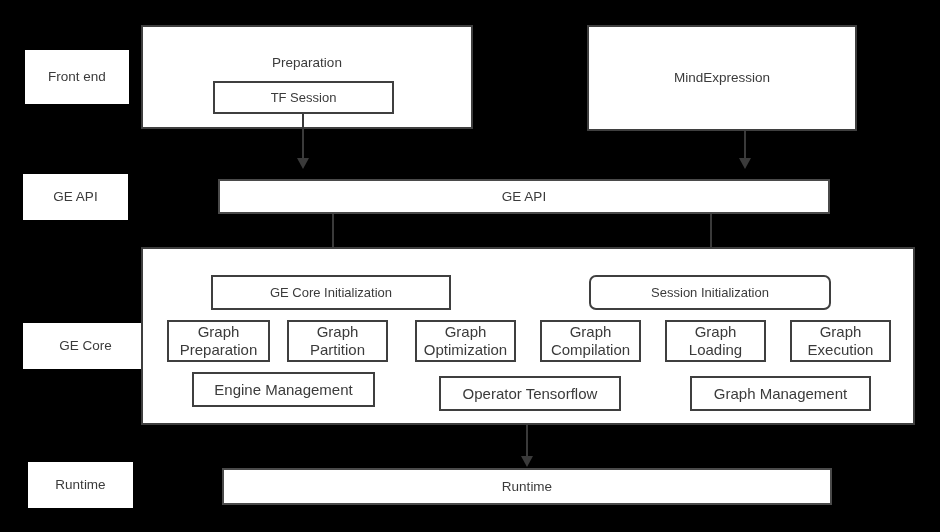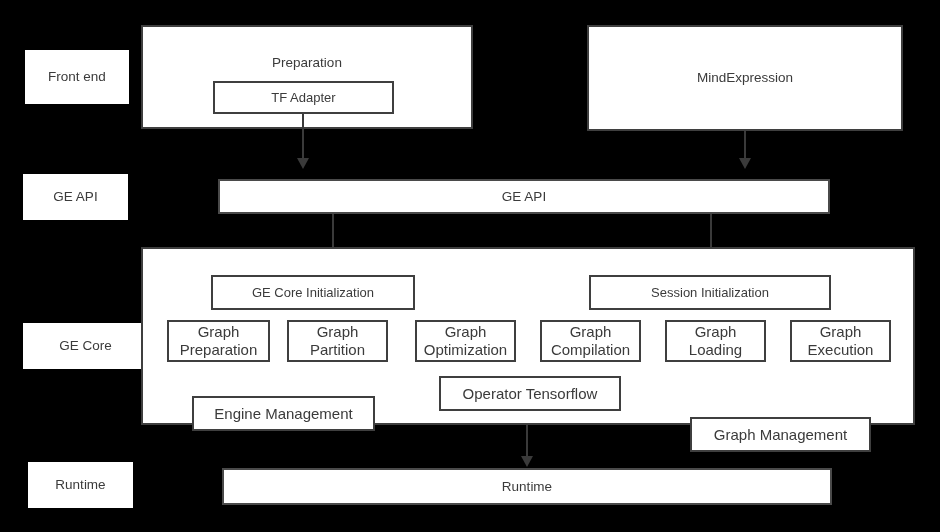--- a/index.html
+++ b/index.html
@@ -93,24 +93,24 @@
 
   <div class="box tier-label" style="left:28px; top:462px; width:105px; height:46px;">
     <span class="label-text">Runtime</span>
   </div>
 
   <div class="box panel" style="left:141px; top:25px; width:332px; height:104px;">
     <span class="label-text">Preparation</span>
   </div>
 
   <div class="box node" style="left:213px; top:81px; width:181px; height:33px;">
-    <span class="label-text">TF Adapter</span>
+    <span class="label-text">TF Session</span>
   </div>
 
-  <div class="box panel-plain" style="left:587px; top:25px; width:316px; height:106px; display:flex; align-items:center; justify-content:center; font-size:13.5px;">
+  <div class="box panel-plain" style="left:587px; top:25px; width:270px; height:106px; display:flex; align-items:center; justify-content:center; font-size:13.5px;">
     <span class="label-text">MindExpression</span>
   </div>
 
   <div class="conn conn-v" style="left:302px; top:114px; height:46px;"></div>
   <div class="arrow-head" style="left:297px; top:158px;"></div>
 
   <div class="conn conn-v" style="left:744px; top:131px; height:29px;"></div>
   <div class="arrow-head" style="left:739px; top:158px;"></div>
 
   <div class="box wide-bar" style="left:218px; top:179px; width:612px; height:35px;">
@@ -118,25 +118,25 @@
   </div>
 
   <div class="conn conn-v" style="left:332px; top:214px; height:51px;"></div>
   <div class="arrow-head" style="left:327px; top:263px;"></div>
 
   <div class="conn conn-v" style="left:710px; top:214px; height:51px;"></div>
   <div class="arrow-head" style="left:705px; top:263px;"></div>
 
   <div class="box panel-plain" style="left:141px; top:247px; width:774px; height:178px;"></div>
 
-  <div class="box node" style="left:211px; top:275px; width:204px; height:35px;">
+  <div class="box node" style="left:211px; top:275px; width:240px; height:35px;">
     <span class="label-text">GE Core Initialization</span>
   </div>
 
-  <div class="box node" style="left:589px; top:275px; width:242px; height:35px;">
+  <div class="box node" style="left:589px; top:275px; width:242px; height:35px;border-radius:7px;">
     <span class="label-text">Session Initialization</span>
   </div>
 
   <div class="box node small-node" style="left:167px; top:320px; width:103px; height:42px;">
     <span class="label-text">Graph
 Preparation</span>
   </div>
 
   <div class="box node small-node" style="left:287px; top:320px; width:101px; height:42px;">
     <span class="label-text">Graph
@@ -156,29 +156,29 @@
   <div class="box node small-node" style="left:665px; top:320px; width:101px; height:42px;">
     <span class="label-text">Graph
 Loading</span>
   </div>
 
   <div class="box node small-node" style="left:790px; top:320px; width:101px; height:42px;">
     <span class="label-text">Graph
 Execution</span>
   </div>
 
-  <div class="box node small-node" style="left:192px; top:396px; width:183px; height:35px;">
+  <div class="box node small-node" style="left:192px; top:372px; width:183px; height:35px;">
     <span class="label-text">Engine Management</span>
   </div>
 
   <div class="box node small-node" style="left:439px; top:376px; width:182px; height:35px;">
     <span class="label-text">Operator Tensorflow</span>
   </div>
 
-  <div class="box node small-node" style="left:690px; top:376px; width:181px; height:35px;margin-top:41px;">
+  <div class="box node small-node" style="left:690px; top:376px; width:181px; height:35px;">
     <span class="label-text">Graph Management</span>
   </div>
 
   <div class="conn conn-v" style="left:526px; top:425px; height:33px;"></div>
   <div class="arrow-head" style="left:521px; top:456px;"></div>
 
   <div class="box wide-bar" style="left:222px; top:468px; width:610px; height:37px;">
     <span class="label-text">Runtime</span>
   </div>
 

